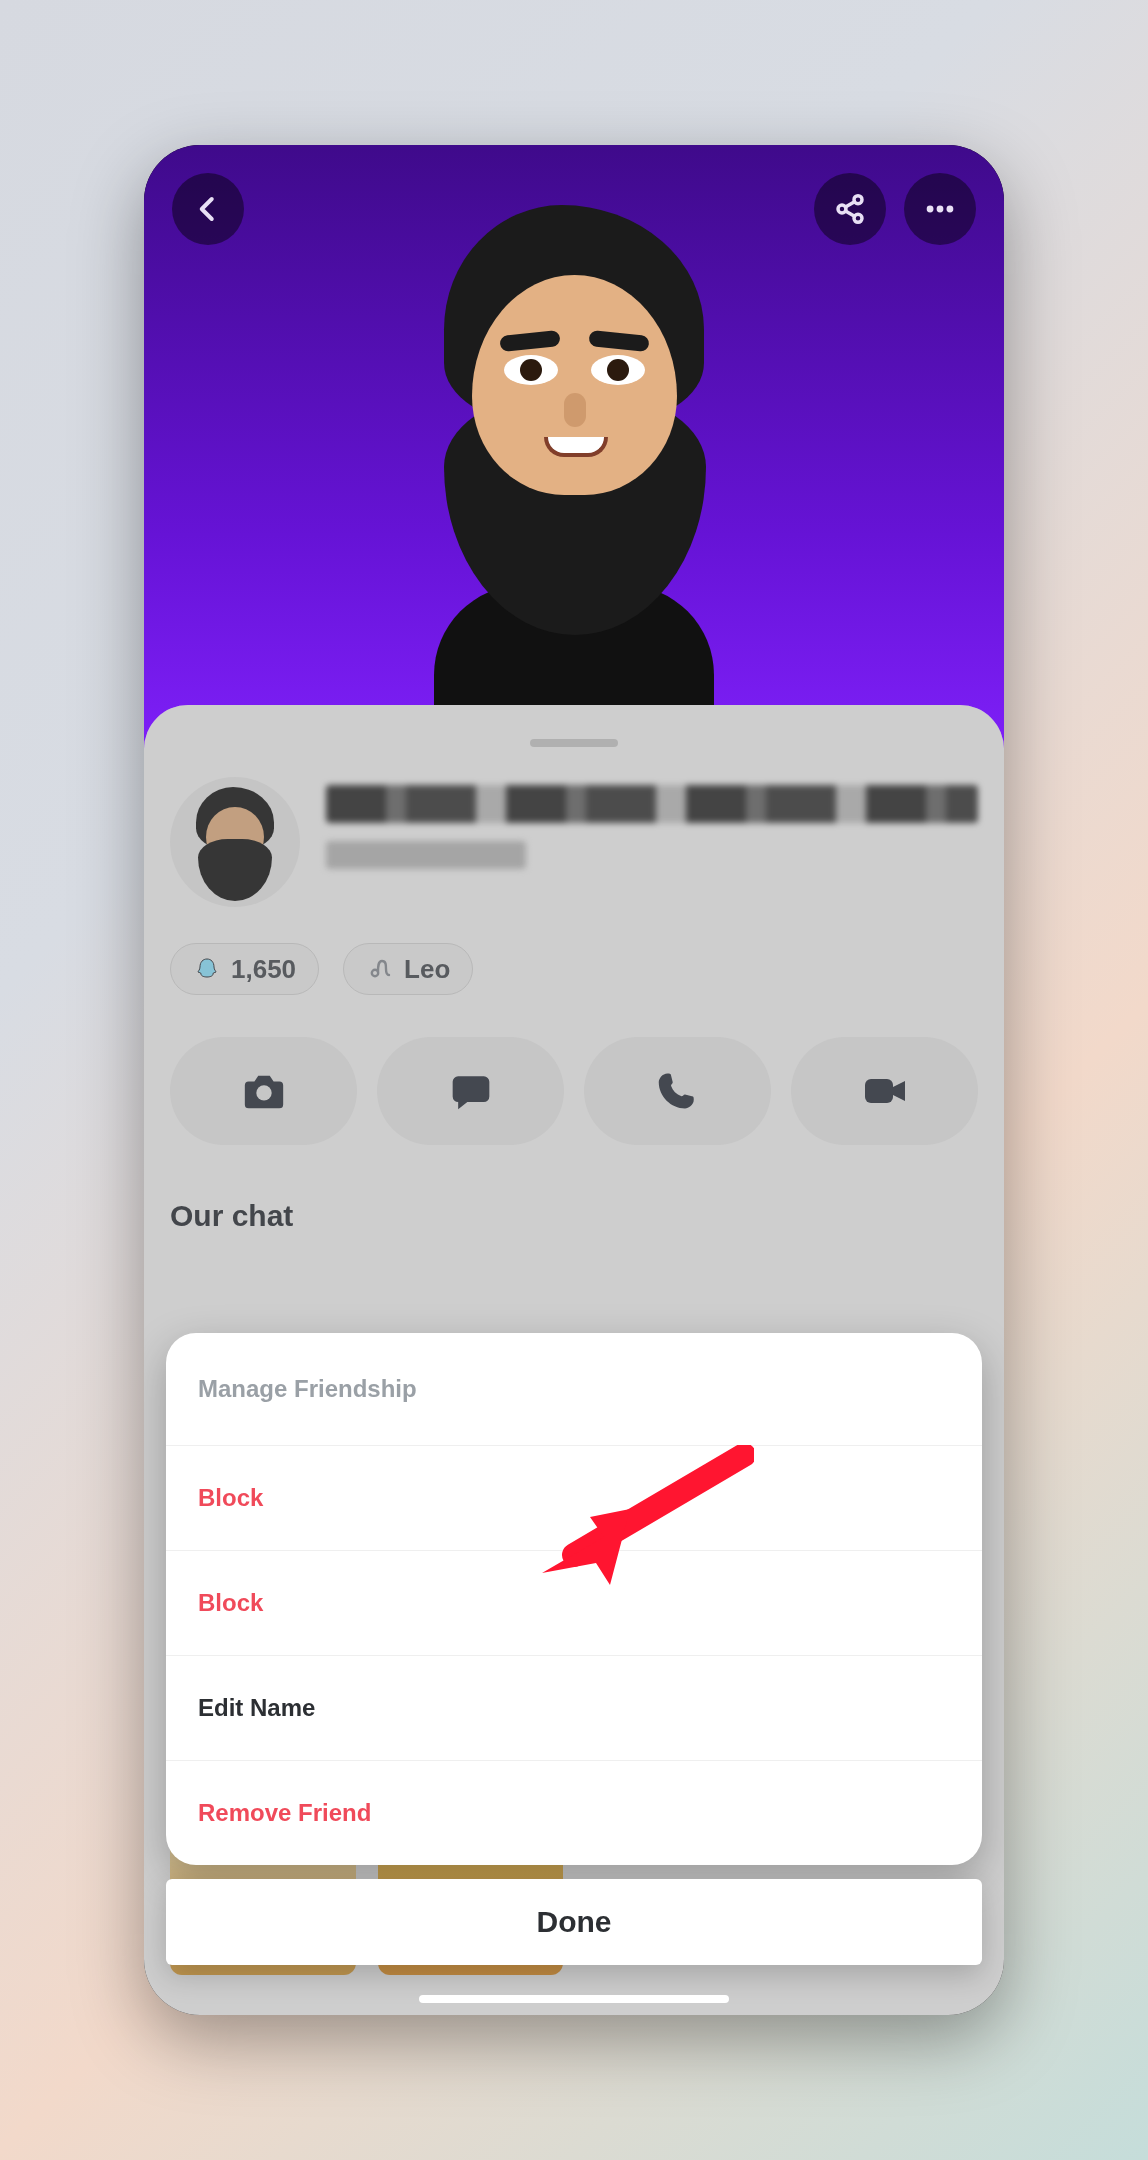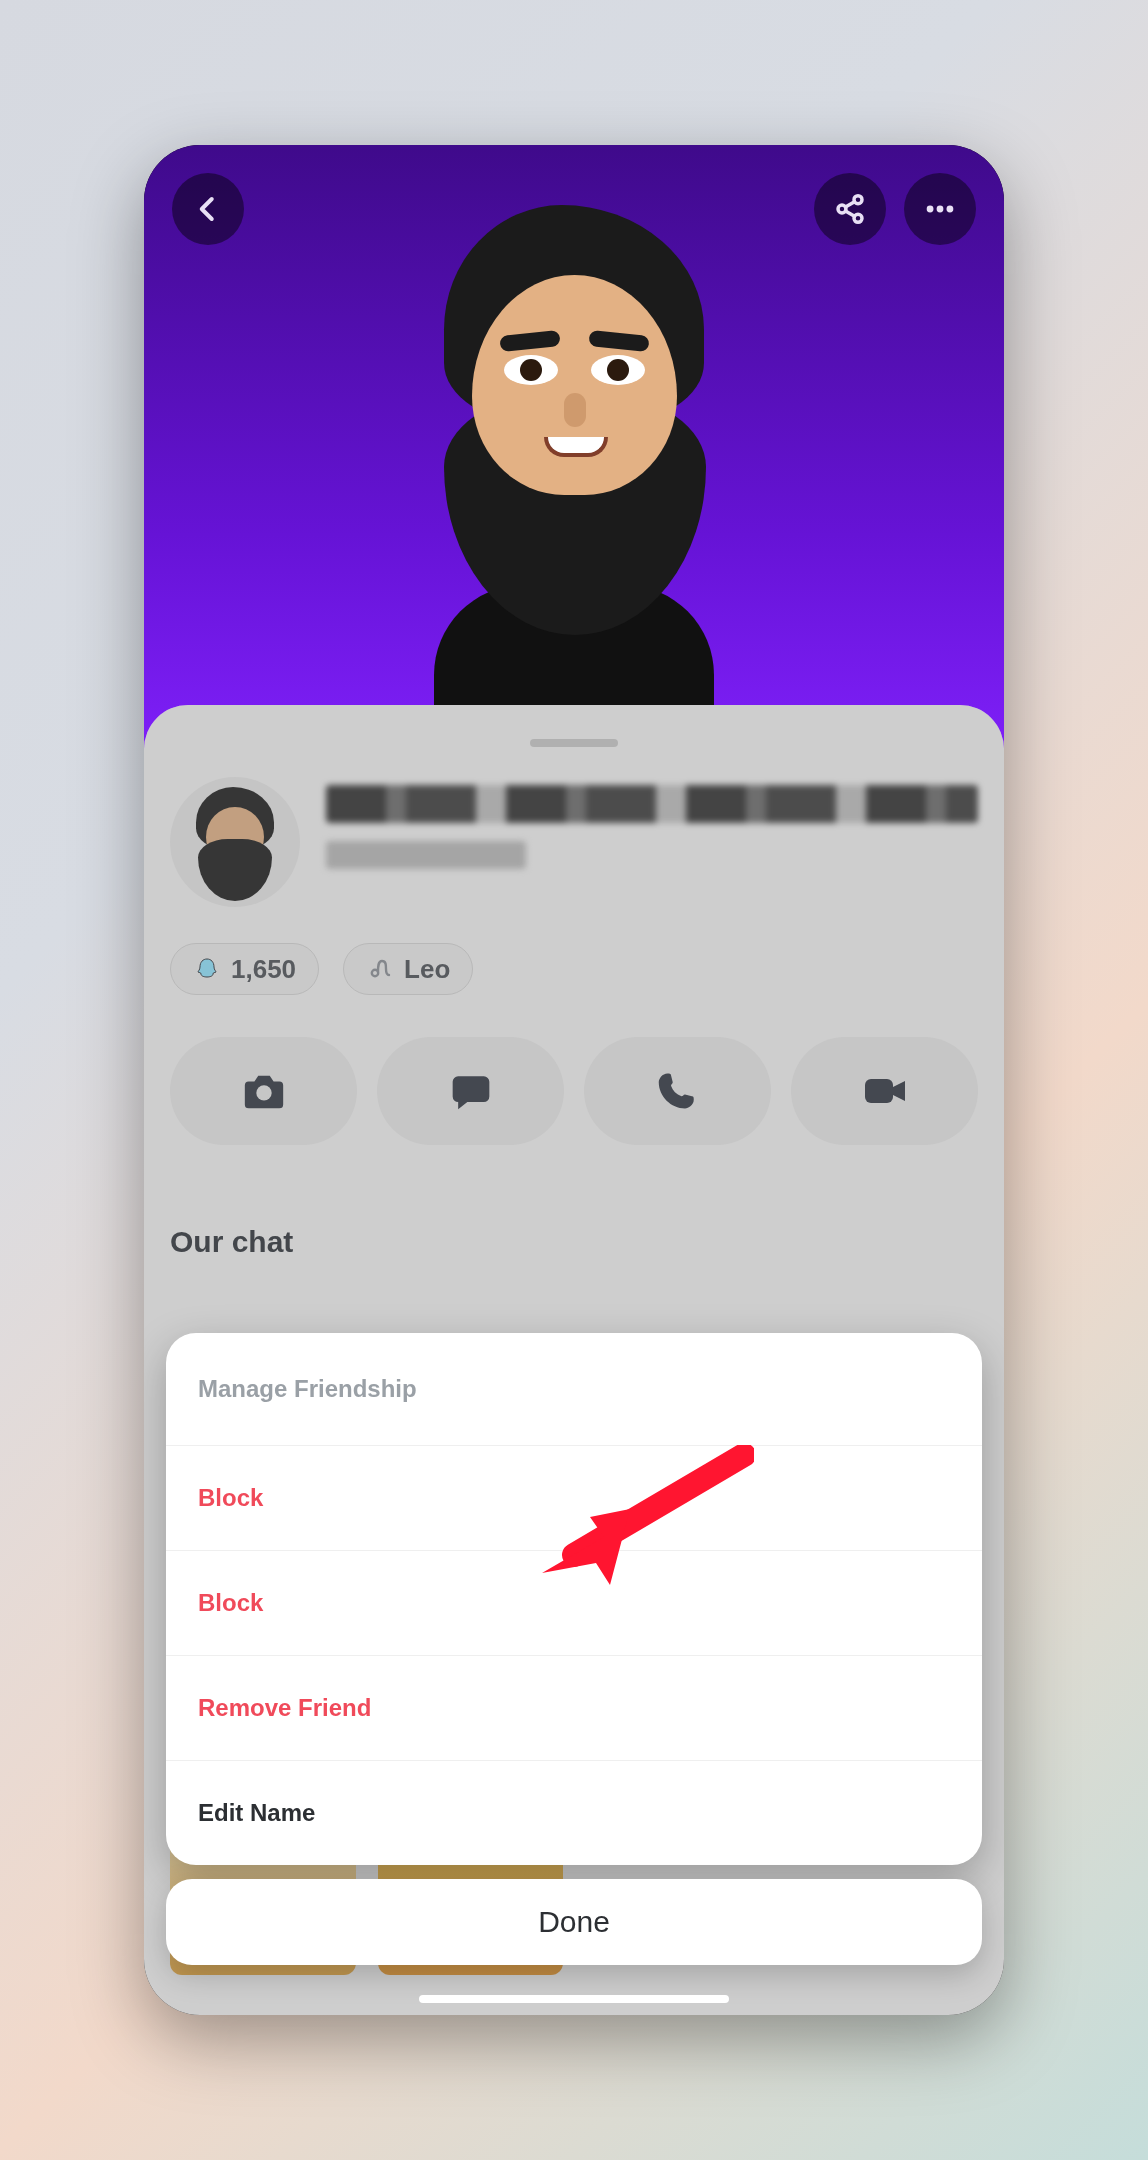--- a/index.html
+++ b/index.html
@@ -85,41 +85,41 @@
   .badge{
     display:flex;align-items:center;gap:10px;height:52px;padding:0 22px;border-radius:30px;
     background:#ededed;border:1.5px solid #d5d5d5;color:#4b4f55;font-size:26px;font-weight:600;
   }
   .badge .ico{width:28px;height:28px;display:flex;align-items:center;justify-content:center;}
   .actions{display:flex;gap:20px;margin-top:42px;}
   .action-btn{
     flex:1;height:108px;border-radius:54px;background:#e8e8e8;
     display:flex;align-items:center;justify-content:center;color:#2e3440;
   }
-  .section-title{font-size:30px;font-weight:800;color:#2d3239;margin-top:80px;}
+  .section-title{font-size:30px;font-weight:800;color:#2d3239;margin-top:54px;}
   
   .media-row{position:absolute;left:26px;right:26px;bottom:40px;display:flex;gap:22px;}
   .media-tile{flex:1;height:150px;border-radius:12px;background:linear-gradient(#f2c64a,#e4952c);}
   .media-tile.a{background:linear-gradient(#ffe9b2,#e2a53e);position:relative;}
   .media-tile.a::after{content:"";position:absolute;top:8px;right:10px;width:54px;height:26px;background:#e02828;border-radius:4px;}
   
   .action-sheet{
     position:absolute;left:22px;right:22px;bottom:150px;
     background:#fff;border-radius:30px;overflow:hidden;
     box-shadow:0 14px 40px rgba(0,0,0,0.25);
   }
   .as-header{padding:42px 32px;color:#9aa0a6;font-size:24px;font-weight:700;border-bottom:1px solid #efefef;}
   .as-item{padding:38px 32px;font-size:24px;font-weight:700;border-bottom:1px solid #efefef;}
   .as-item.danger{color:#f04a5a;}
   .as-item.normal{color:#2c2f33;}
   .as-item:last-child{border-bottom:none;}
   .done-btn{
     position:absolute;left:22px;right:22px;bottom:50px;height:86px;
-    background:#fff;border-radius:26px;display:flex;align-items:center;justify-content:center;
-    font-size:30px;font-weight:400;color:#2c2f33;box-shadow:0 10px 30px rgba(0,0,0,0.2);
+    background:#fff;border-radius:6px;display:flex;align-items:center;justify-content:center;
+    font-size:30px;font-weight:700;color:#2c2f33;box-shadow:0 10px 30px rgba(0,0,0,0.2);
   }
   
   .home-ind{position:absolute;left:50%;transform:translateX(-50%);bottom:12px;width:310px;height:8px;background:#fff;border-radius:6px;}
   
   .arrow{
     position:absolute;pointer-events:none;
     left:390px; bottom:430px; width:220px; height:140px;
   }
 </style>
 </head>
@@ -237,22 +237,22 @@
       <div class="media-tile" style="opacity:0"></div>
     </div>
   </div>
 
   <div class="overlay-dim"></div>
 
   <div class="action-sheet">
     <div class="as-header">Manage Friendship</div>
     <div class="as-item danger">Block</div>
     <div class="as-item danger">Block</div>
+    <div class="as-item normal">Edit Name</div>
     <div class="as-item danger">Remove Friend</div>
-    <div class="as-item normal">Edit Name</div>
   </div>
   <div class="done-btn">Done</div>
 
   <svg class="arrow" viewBox="0 0 220 140">
     <defs></defs>
     <path d="M210 10 L40 110" stroke="#ff1530" stroke-width="24" stroke-linecap="round"></path>
     <polygon points="8,128 70,92 56,72 96,64 76,140 62,118" fill="#ff1530"></polygon>
   </svg>
 
   <div class="home-ind"></div>

